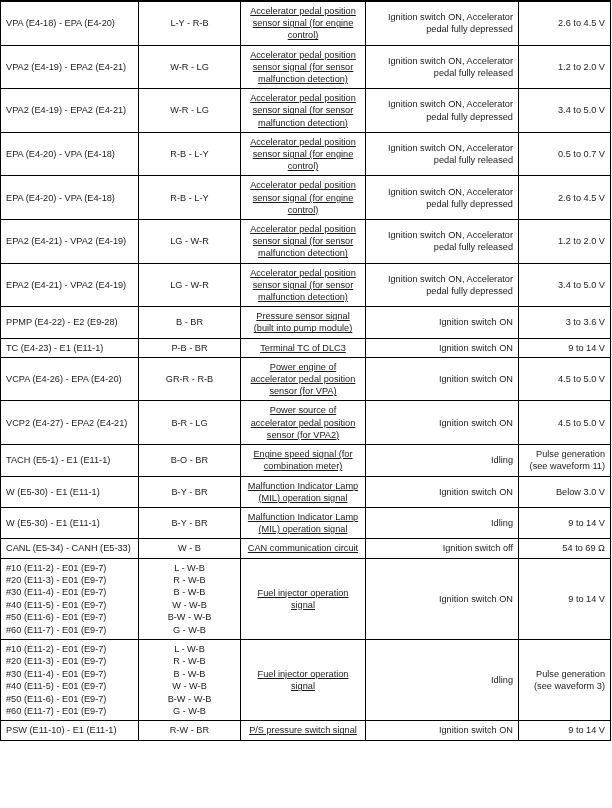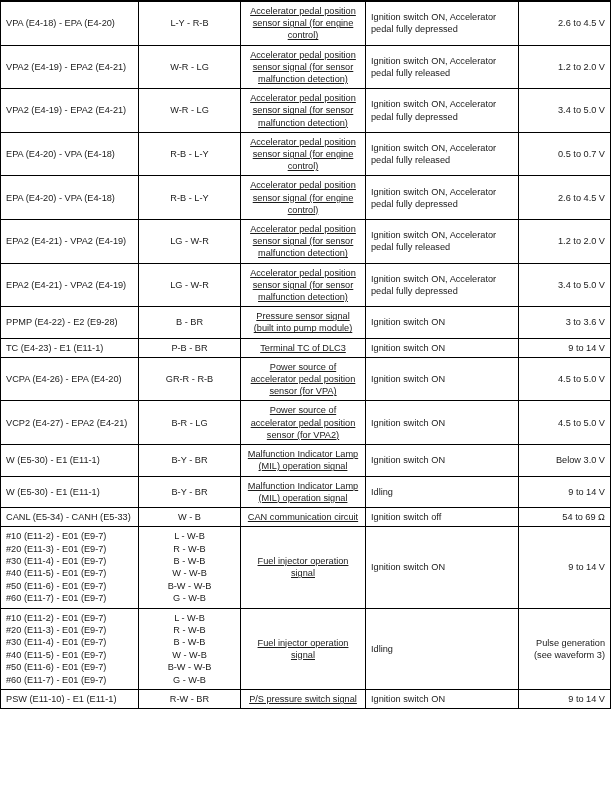--- a/index.html
+++ b/index.html
@@ -37,21 +37,21 @@
   
   col.c-symbols   { width: 138px; }
   col.c-colors    { width: 102px; }
   col.c-desc      { width: 125px; }
   col.c-cond      { width: 153px; }
   col.c-spec      { width: 92px; }
 
   td.cell-symbols   { text-align: left; margin-left: 11px;   }
   td.cell-colors    { text-align: center; }
   td.cell-desc      { text-align: center; text-decoration: underline;   }
-  td.cell-cond      { text-align: left;   }
+  td.cell-cond      { text-align: right;   }
   td.cell-spec      { text-align: right; }
 
   
   td.cell-symbols.stacked,
   td.cell-colors.stacked {
     padding-top: 4px;
     padding-bottom: 4px;
   }
   td .stack-line {
     display: block;
@@ -131,30 +131,37 @@
       <tr>
         <td class="cell-symbols">TC (E4-23) - E1 (E11-1)</td>
         <td class="cell-colors">P-B - BR</td>
         <td class="cell-desc">Terminal TC of DLC3</td>
         <td class="cell-cond">Ignition switch ON</td>
         <td class="cell-spec">9 to 14 V</td>
       </tr>
       <tr>
         <td class="cell-symbols">VCPA (E4-26) - EPA (E4-20)</td>
         <td class="cell-colors">GR-R - R-B</td>
-        <td class="cell-desc">Power source of accelerator pedal position sensor (for VPA)</td>
+        <td class="cell-desc">Power engine of accelerator pedal position sensor (for VPA)</td>
         <td class="cell-cond">Ignition switch ON</td>
         <td class="cell-spec">4.5 to 5.0 V</td>
       </tr>
       <tr>
         <td class="cell-symbols">VCP2 (E4-27) - EPA2 (E4-21)</td>
         <td class="cell-colors">B-R - LG</td>
         <td class="cell-desc">Power source of accelerator pedal position sensor (for VPA2)</td>
         <td class="cell-cond">Ignition switch ON</td>
         <td class="cell-spec">4.5 to 5.0 V</td>
+      </tr>
+      <tr>
+        <td class="cell-symbols">TACH (E5-1) - E1 (E11-1)</td>
+        <td class="cell-colors">B-O - BR</td>
+        <td class="cell-desc">Engine speed signal (for combination meter)</td>
+        <td class="cell-cond">Idling</td>
+        <td class="cell-spec">Pulse generation (see waveform 11)</td>
       </tr>
       <tr>
         <td class="cell-symbols">W (E5-30) - E1 (E11-1)</td>
         <td class="cell-colors">B-Y - BR</td>
         <td class="cell-desc">Malfunction Indicator Lamp (MIL) operation signal</td>
         <td class="cell-cond">Ignition switch ON</td>
         <td class="cell-spec">Below 3.0 V</td>
       </tr>
       <tr>
         <td class="cell-symbols">W (E5-30) - E1 (E11-1)</td>

